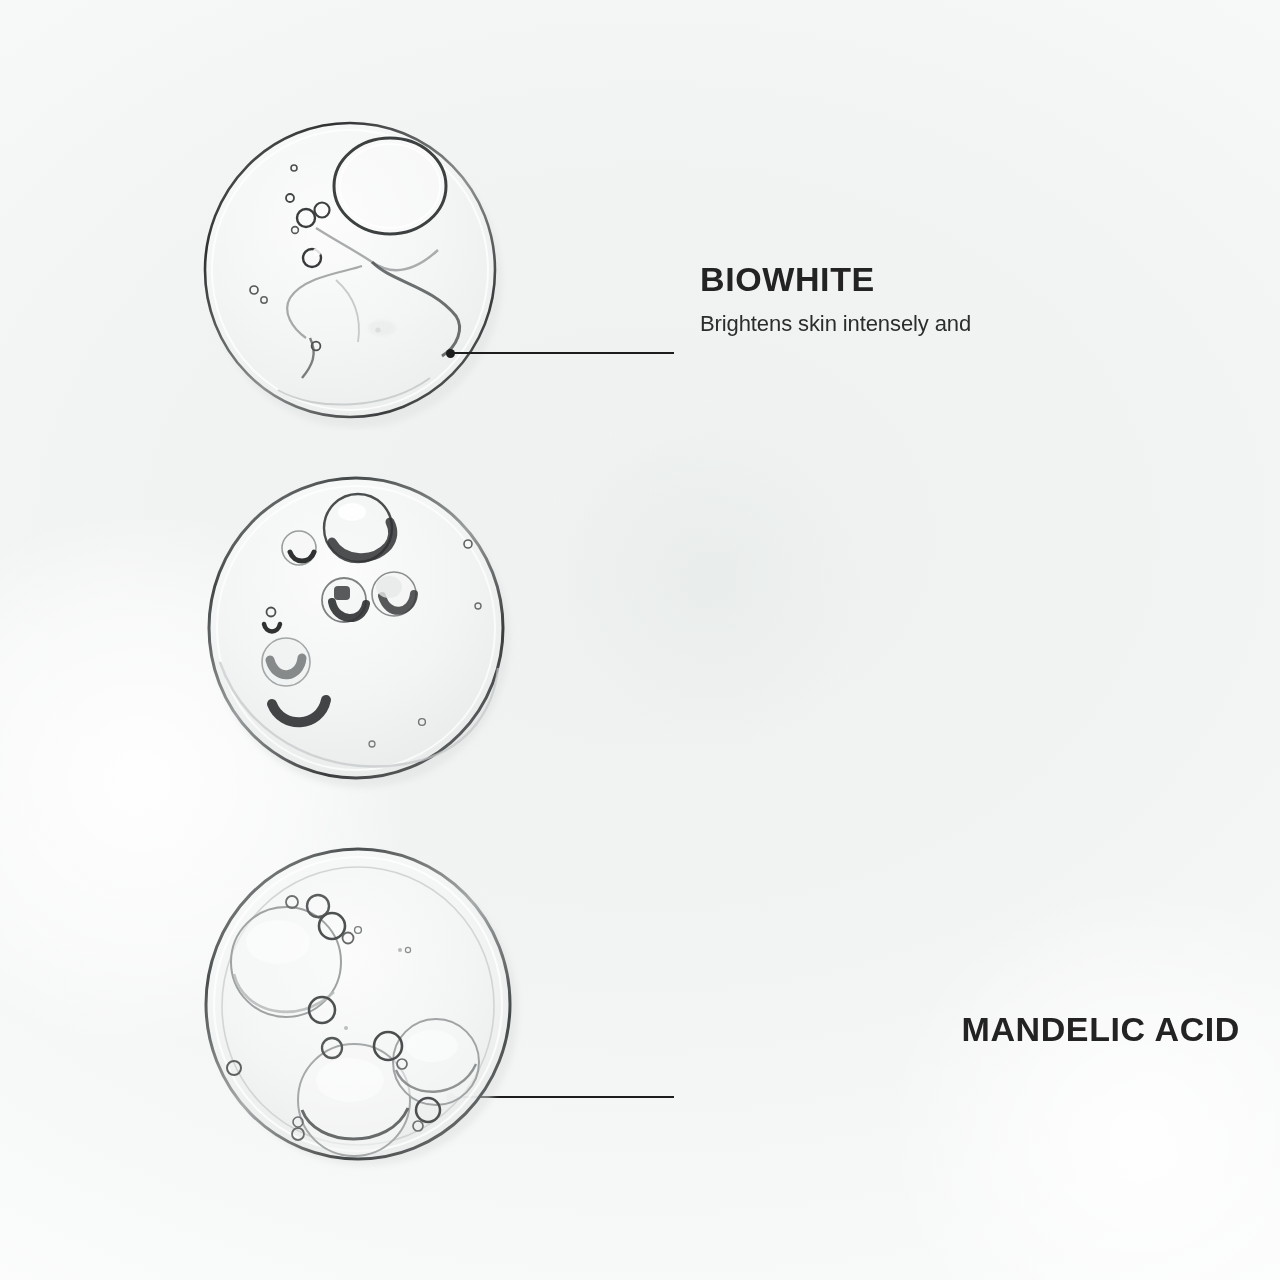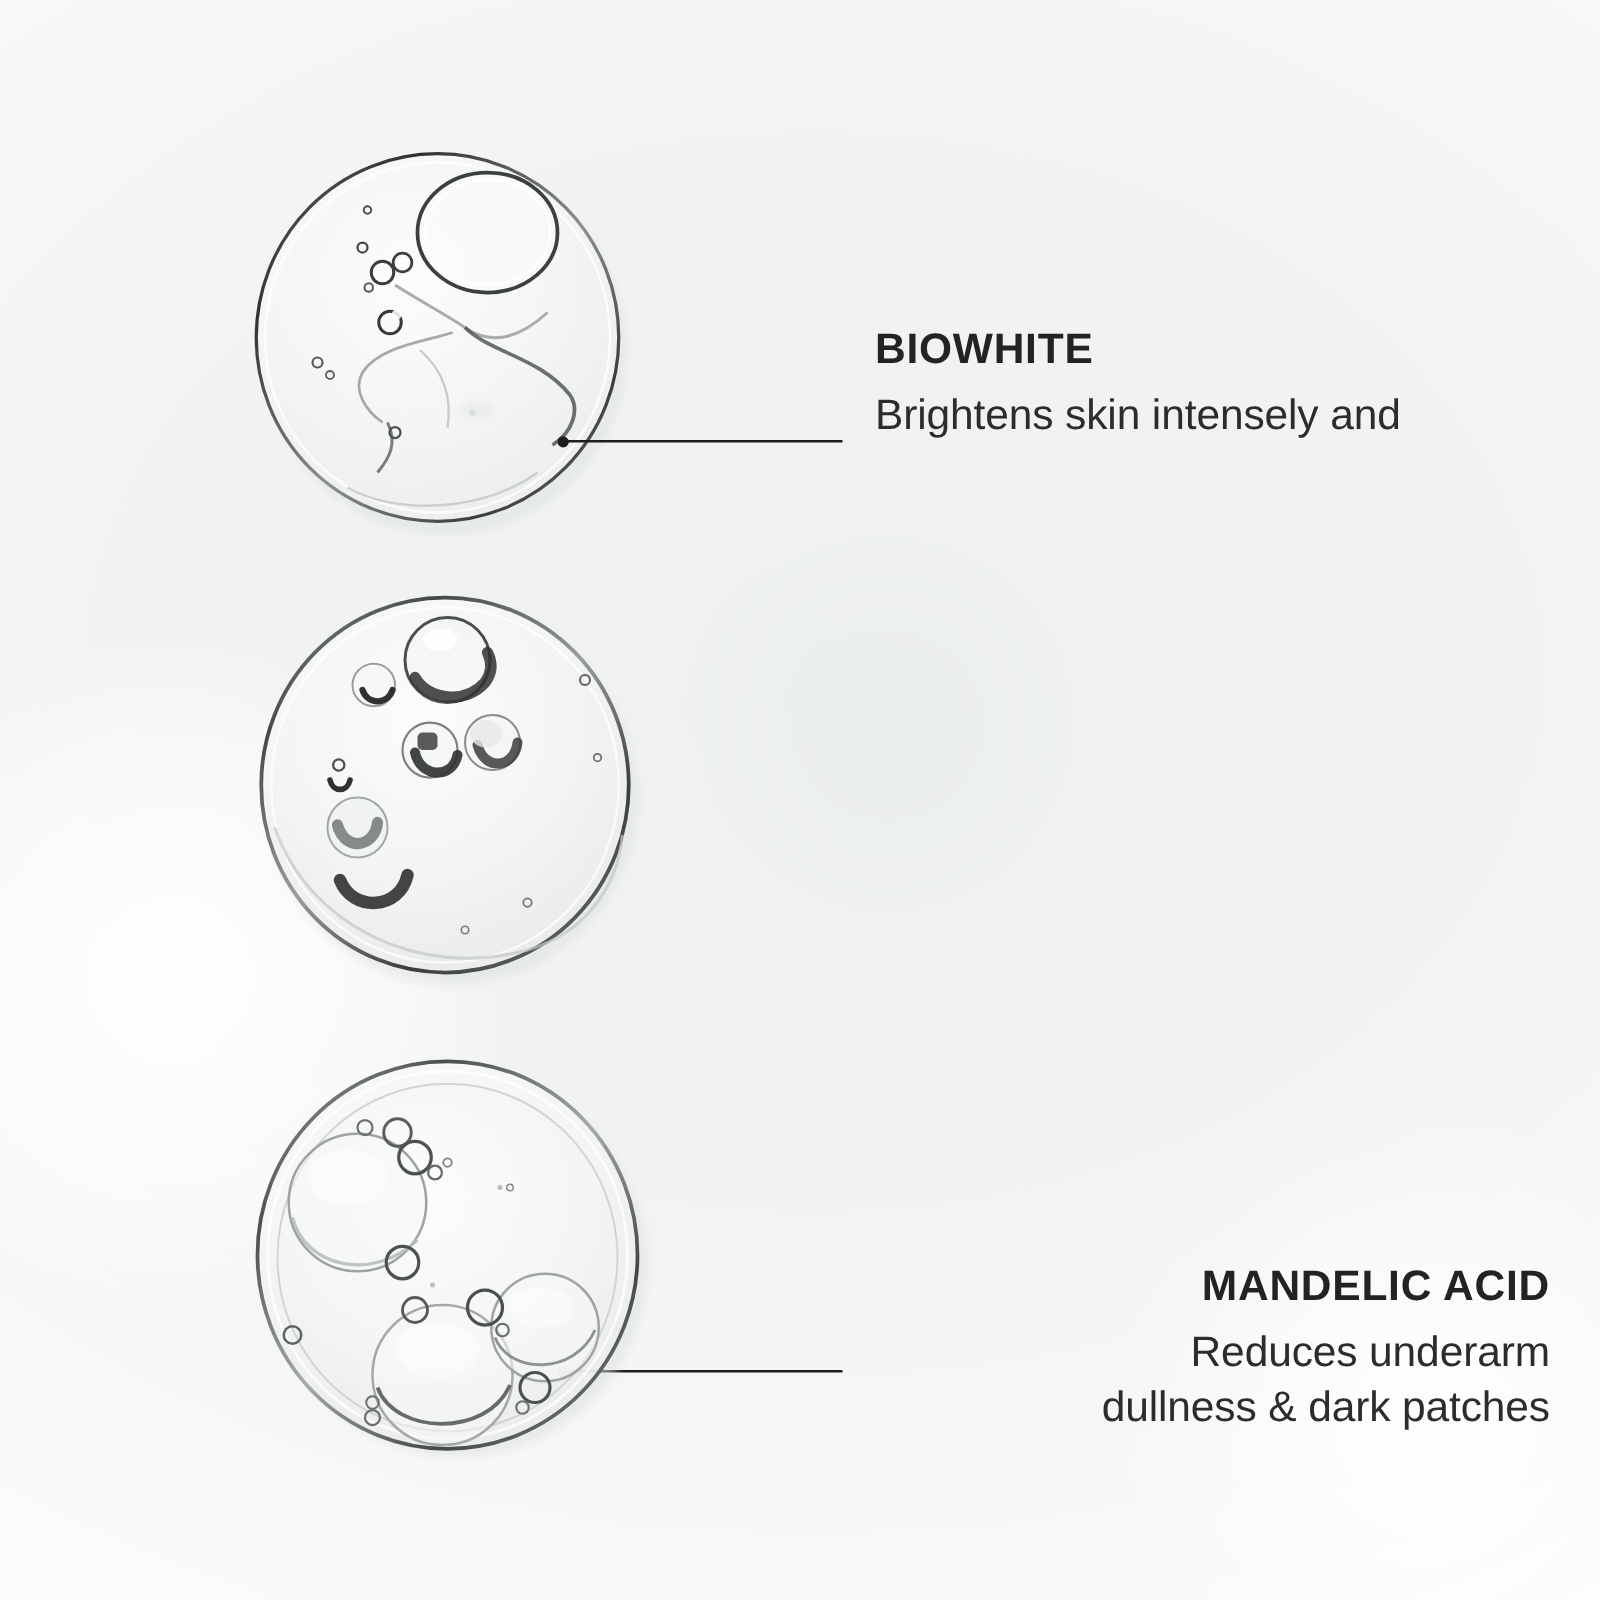--- a/index.html
+++ b/index.html
@@ -96,21 +96,21 @@
   .heading {
     font-size: 34px;
     font-weight: 700;
     letter-spacing: 0.6px;
     color: #232323;
     line-height: 1.05;
     margin: 0 0 12px 0;
     white-space: nowrap;
   }
   .body {
-    font-size: 34px;
+    font-size: 22px;
     font-weight: 300;
     color: #2c2c2c;
     line-height: 1.3;
     margin: 0;
     letter-spacing: -0.1px;
   }
   .body .ln { display: block; }
 </style>
 </head>
 <body>
@@ -248,24 +248,20 @@
       </svg>
     </div>
 
     <div class="leader" id="leader-1">
       <span class="dot"></span>
       <span class="line"></span>
     </div>
 
     <div class="textblock" id="text-1">
       <h2 class="heading">MANDELIC ACID</h2>
-      <p class="body">
-        <span class="ln">Reduces underarm</span>
-        <span class="ln">dullness &amp; dark patches</span>
-      </p>
     </div>
   </div>
 
   <div class="row" id="row-2">
 
     <div class="drop-wrap">
       <svg class="drop-svg" width="340" height="340" viewBox="0 0 340 340">
         <defs>
           <radialGradient id="g3body" cx="45%" cy="35%" r="70%">
             <stop offset="0%" stop-color="#fdfdfd" stop-opacity="0.95"></stop>

